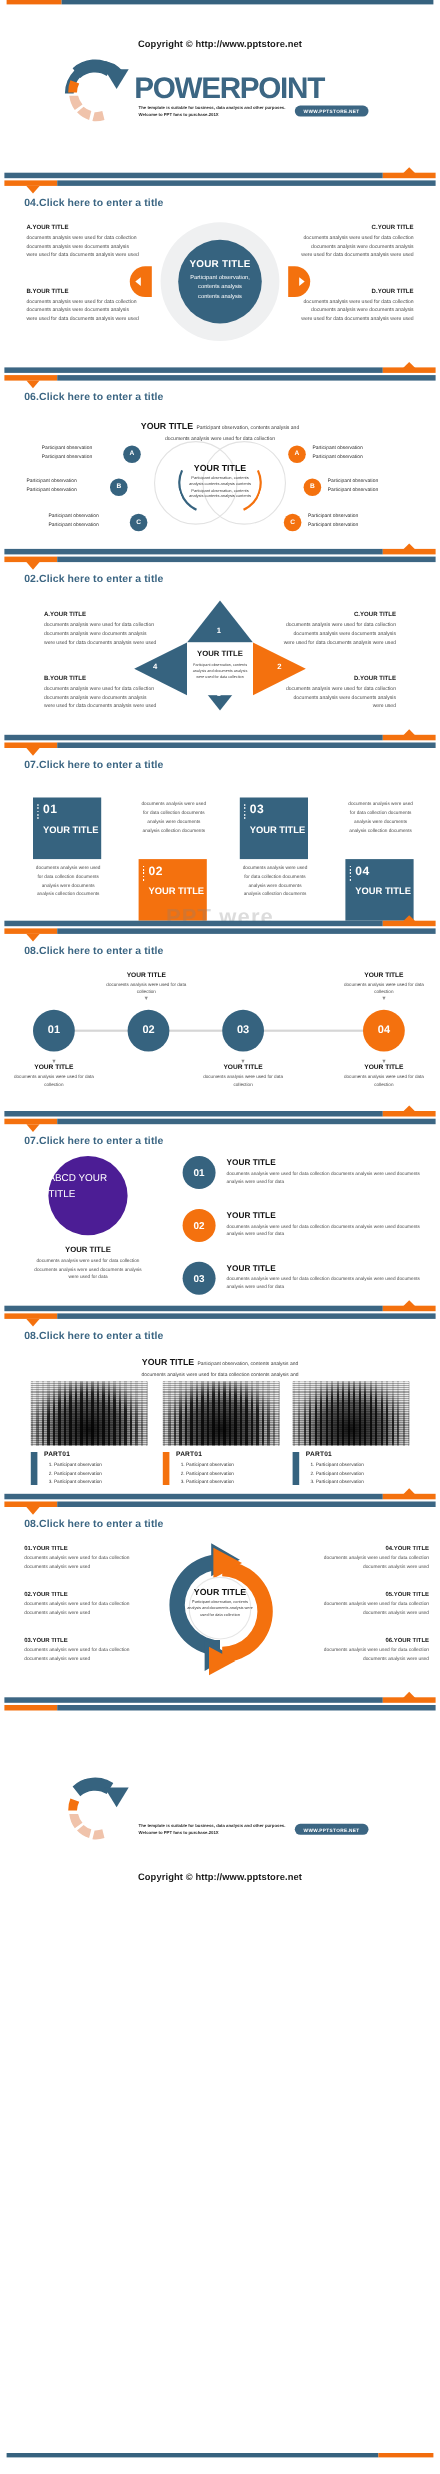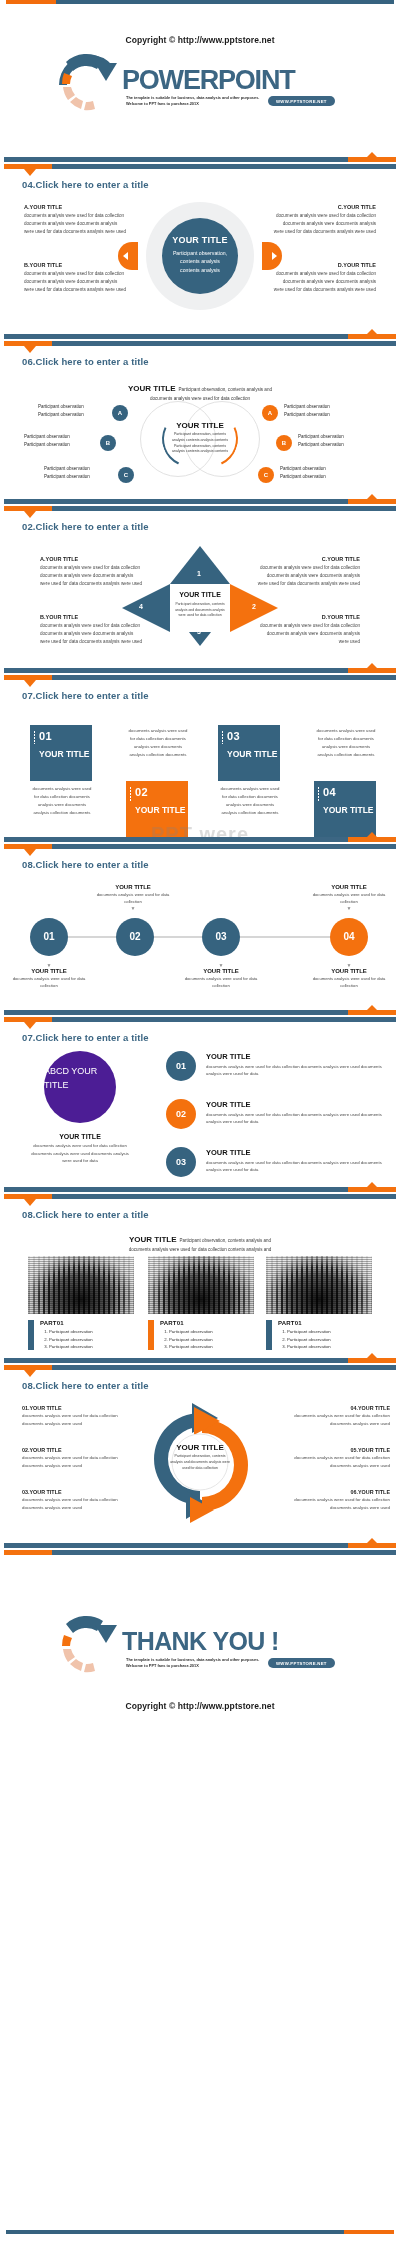--- a/index.html
+++ b/index.html
@@ -688,21 +688,20 @@
 <div class="cover" style="padding-top:48px;">
   <div class="logo-wrap">
     <svg class="logo-ring" width="68" height="60" viewBox="0 0 68 60">
       <path d="M7 33 A27 27 0 0 1 9 22 L17 25 A19 19 0 0 0 15 33 Z" fill="#f4710e"></path>
       <path d="M8 36 A27 27 0 0 0 13 49 L20 44 A19 19 0 0 1 16 36 Z" fill="#f0c3ab"></path>
       <path d="M15 51 A27 27 0 0 0 26 58 L28 50 A19 19 0 0 1 21 46 Z" fill="#f0c3ab"></path>
       <path d="M29 59 A27 27 0 0 0 40 58 L38 50 A19 19 0 0 1 31 51 Z" fill="#f0c3ab"></path>
       <path d="M11 11 A30 30 0 0 1 48 8 L42 18 A20 20 0 0 0 18 20 Z" fill="#36637f"></path>
       <polygon points="40,12 62,12 51,30" fill="#36637f"></polygon>
     </svg>
-    <div class="logo-text small">THANK YOU !</div>
     <div class="logo-sub">The template is suitable for business, data analysis and other purposes. Welcome to PPT fans to purchase.201X</div>
     <div class="logo-badge">WWW.PPTSTORE.NET</div>
   </div>
   <div class="copyright" style="margin-top:26px;">Copyright © http://www.pptstore.net</div>
 </div>
 
 <div class="bar-top" style="position:absolute;bottom:10px;left:0;">
   <div class="blue" style="left:6px;width:338px;"></div>
   <div class="orange" style="left:344px;width:50px;"></div>
 </div>

